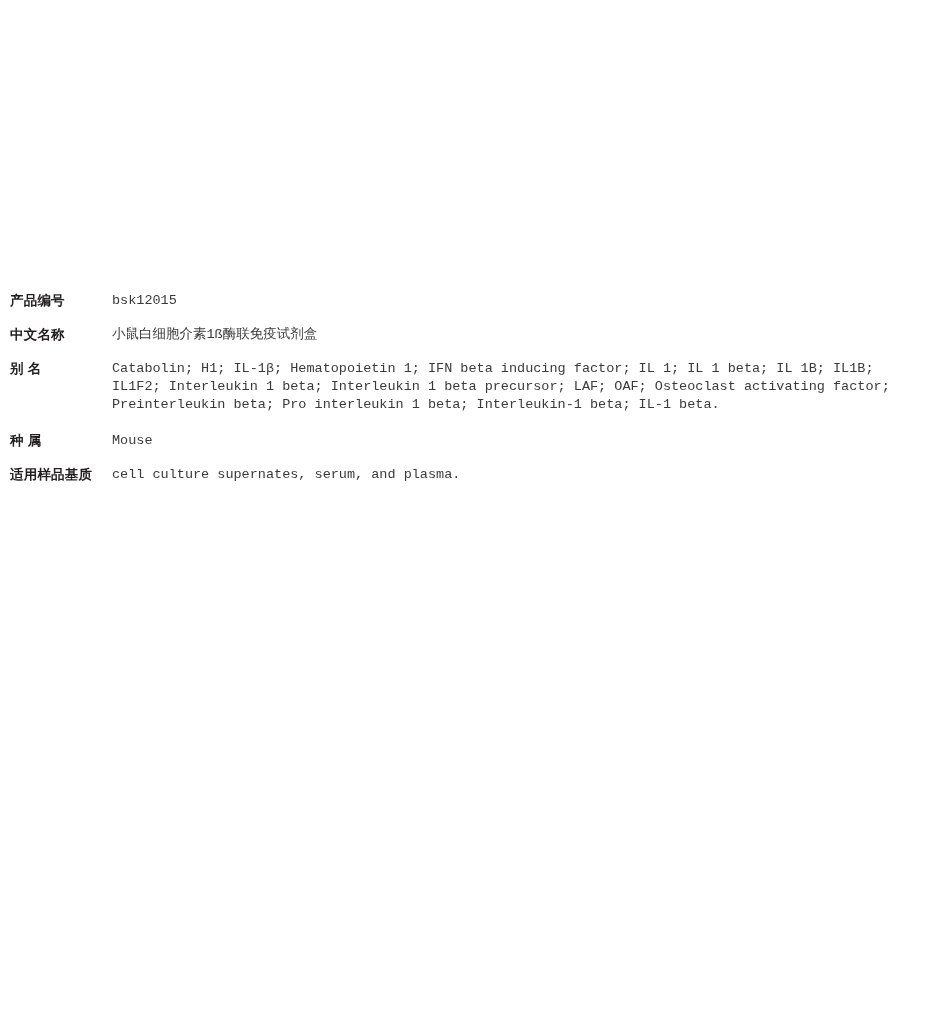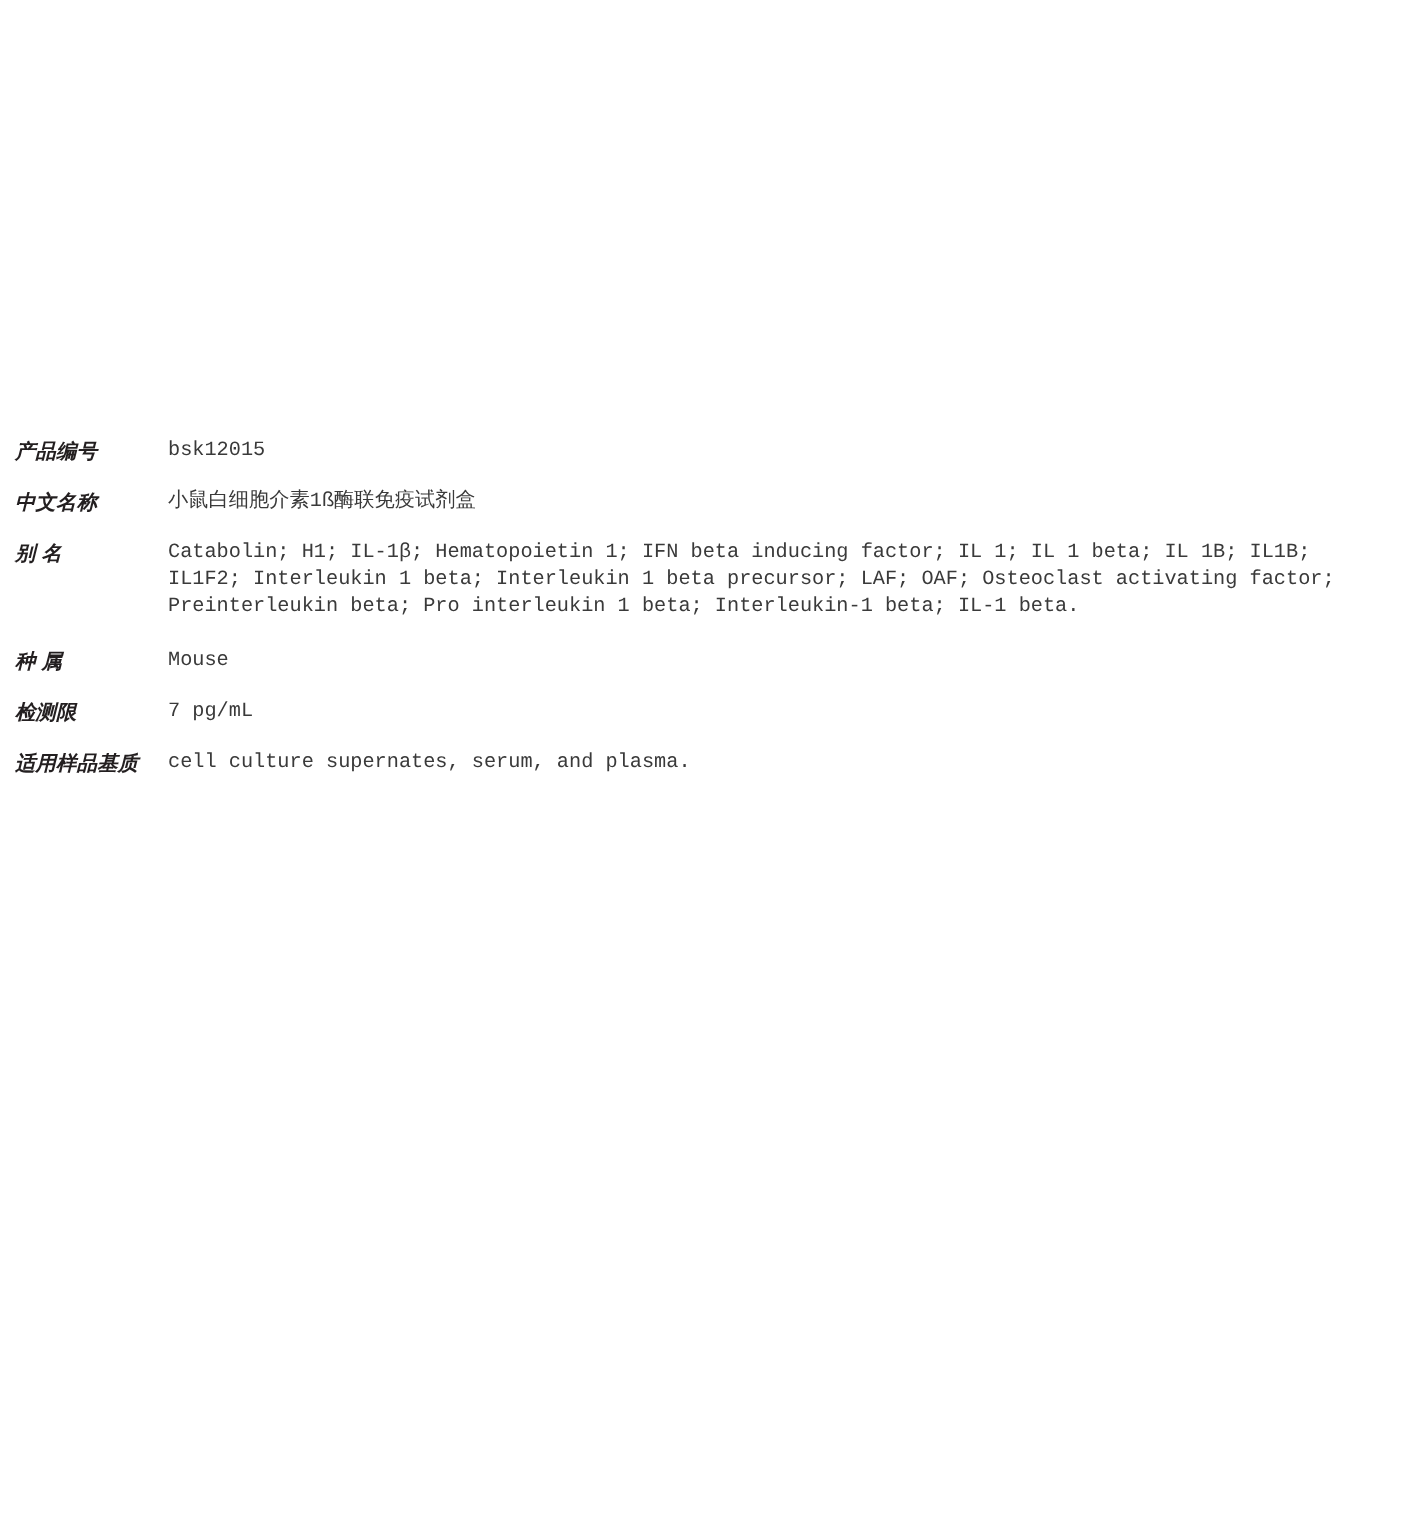--- a/index.html
+++ b/index.html
@@ -57,21 +57,20 @@
   .spec-table tr.alias .spec-value {
     line-height: 18px;
     padding-bottom: 18px;
   }
   .spec-table tr:last-child .spec-label,
   .spec-table tr:last-child .spec-value {
     padding-bottom: 0;
   }
   .label-spaced {
     display: inline-block;
-    font-style: italic;
   }
   .value-block {
     display: block;
     max-width: 812px;
   }
 </style>
 </head>
 <body>
 
 <div class="sheet">
@@ -102,28 +101,20 @@
         </td>
       </tr>
       <tr class="tight">
         <td class="spec-label">
           <span class="label-spaced">种  属</span>
         </td>
         <td class="spec-value">
           <span class="value-block">Mouse</span>
         </td>
       </tr>
-      <tr class="tight">
-        <td class="spec-label">
-          <span class="label-spaced">检测限</span>
-        </td>
-        <td class="spec-value">
-          <span class="value-block">7 pg/mL</span>
-        </td>
-      </tr>
       <tr>
         <td class="spec-label">
           <span class="label-spaced">适用样品基质</span>
         </td>
         <td class="spec-value">
           <span class="value-block">cell culture supernates, serum, and plasma.</span>
         </td>
       </tr>
     </tbody>
   </table>

